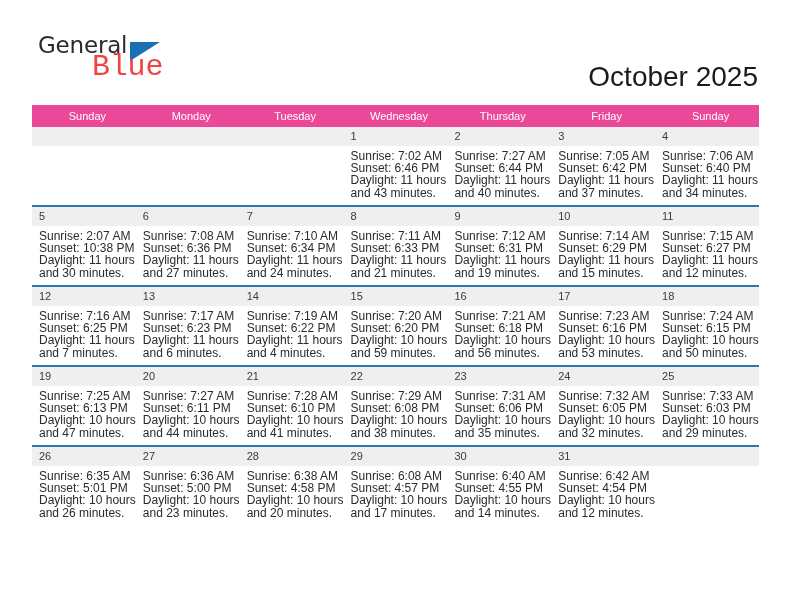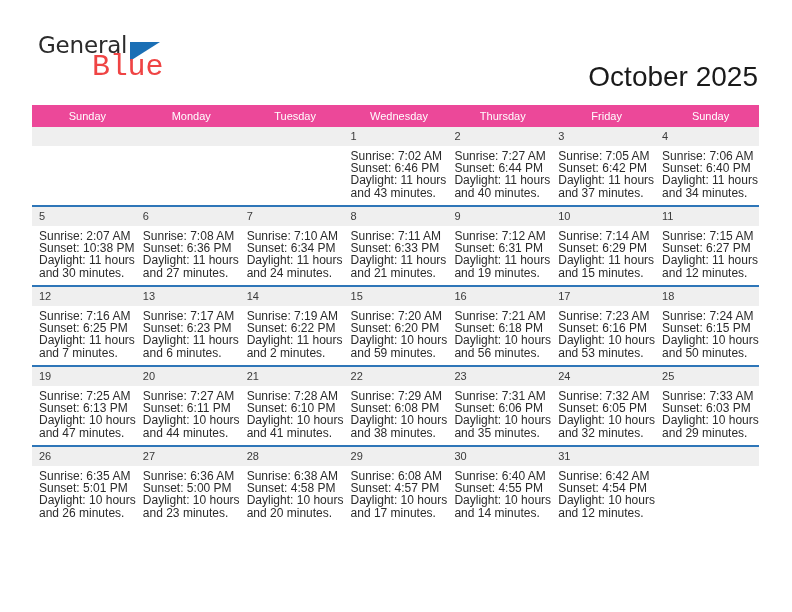--- a/index.html
+++ b/index.html
@@ -323,21 +323,21 @@
               <div>Daylight: 11 hours</div>
               <div>and 6 minutes.</div>
             </div>
           </td>
           <td>
             <div class="daynum">14</div>
             <div class="cellbody">
               <div>Sunrise: 7:19 AM</div>
               <div>Sunset: 6:22 PM</div>
               <div>Daylight: 11 hours</div>
-              <div>and 2 minutes.</div>
+              <div>and 4 minutes.</div>
             </div>
           </td>
           <td>
             <div class="daynum">15</div>
             <div class="cellbody">
               <div>Sunrise: 7:20 AM</div>
               <div>Sunset: 6:20 PM</div>
               <div>Daylight: 10 hours</div>
               <div>and 59 minutes.</div>
             </div>

